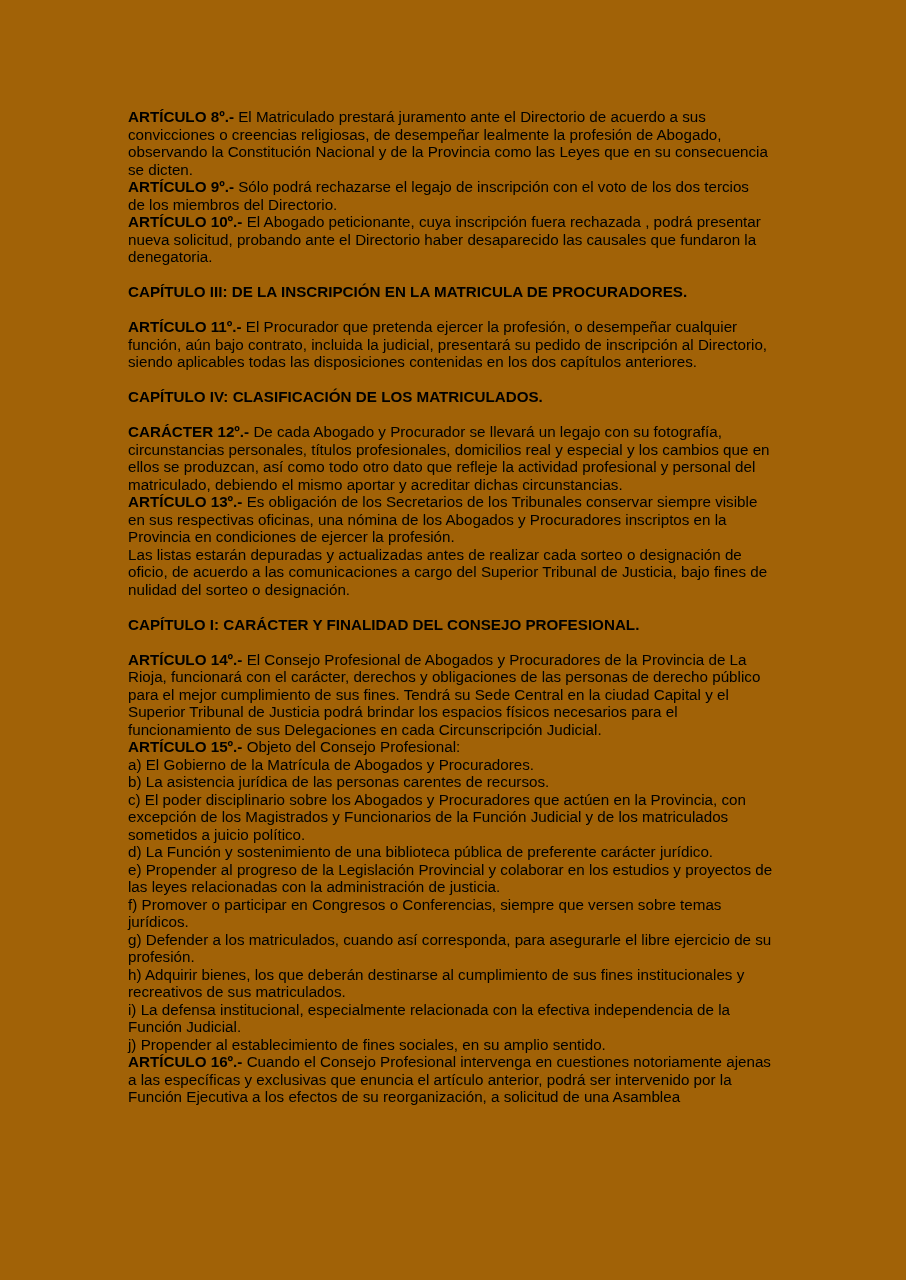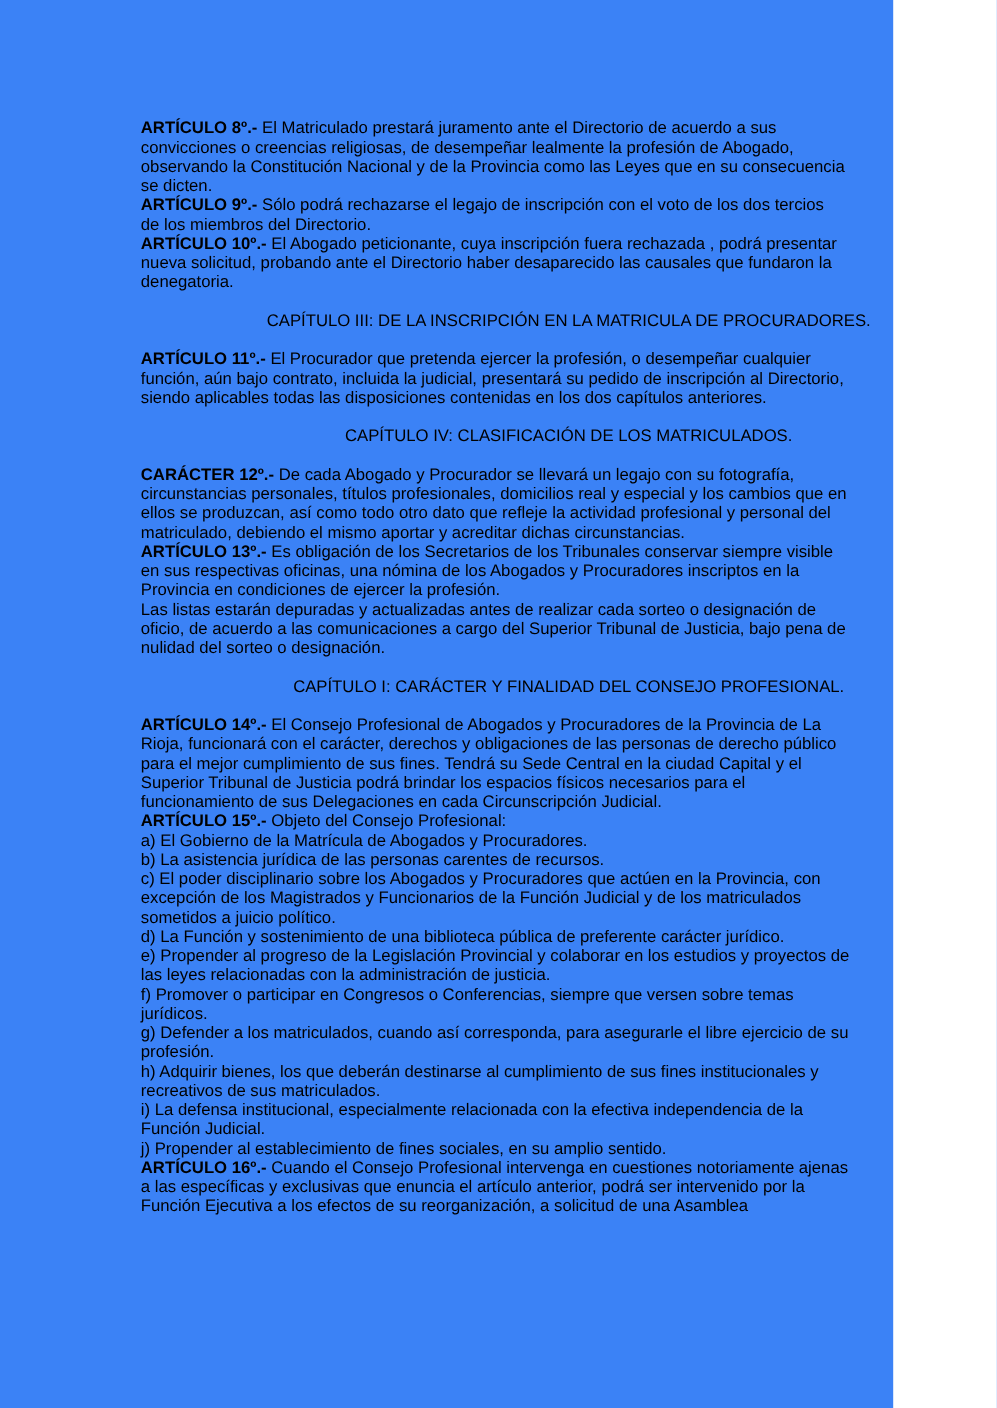--- a/index.html
+++ b/index.html
@@ -1,57 +1,57 @@
 <!DOCTYPE html>
 <html><head>
 <meta charset="utf-8">
 <style>
   html, body { margin: 0; padding: 0; background: #ffffff; }
   .page {
     position: relative;
-    width: 812px;
+    width: 906px;
     height: 1280px;
-    background: #3b82f6;
+    background: #a16207;
     overflow: hidden;
   }
   .doc {
     position: absolute;
     left: 128px;
     top: 108px;
     width: 778px;
     font-family: "Liberation Sans", sans-serif;
     font-size: 15.2px;
     line-height: 17.5px;
     color: #000000;
     white-space: pre; 
   }
   .doc p { margin: 0; white-space: pre; }
   .doc p.blank { min-height: 17.5px; }
-  .doc p.heading { font-weight: normal; text-align: center; }
+  .doc p.heading { font-weight: bold; }
   .doc b { font-weight: bold; }
 </style>
 </head>
 <body>
 
 <div class="page">
   <div class="doc"><p class="body"><b>ARTÍCULO 8º.-</b> <span>El Matriculado prestará juramento ante el Directorio de acuerdo a sus
 convicciones o creencias religiosas, de desempeñar lealmente la profesión de Abogado,
 observando la Constitución Nacional y de la Provincia como las Leyes que en su consecuencia
 se dicten.</span></p><p class="body"><b>ARTÍCULO 9º.-</b> <span>Sólo podrá rechazarse el legajo de inscripción con el voto de los dos tercios
 de los miembros del Directorio.</span></p><p class="body"><b>ARTÍCULO 10º.-</b> <span>El Abogado peticionante, cuya inscripción fuera rechazada , podrá presentar
 nueva solicitud, probando ante el Directorio haber desaparecido las causales que fundaron la
 denegatoria.</span></p><p class="blank"></p><p class="heading"><span>CAPÍTULO III: DE LA INSCRIPCIÓN EN LA MATRICULA DE PROCURADORES.</span></p><p class="blank"></p><p class="body"><b>ARTÍCULO 11º.-</b> <span>El Procurador que pretenda ejercer la profesión, o desempeñar cualquier
 función, aún bajo contrato, incluida la judicial, presentará su pedido de inscripción al Directorio,
 siendo aplicables todas las disposiciones contenidas en los dos capítulos anteriores.</span></p><p class="blank"></p><p class="heading"><span>CAPÍTULO IV: CLASIFICACIÓN DE LOS MATRICULADOS.</span></p><p class="blank"></p><p class="body"><b>CARÁCTER 12º.-</b> <span>De cada Abogado y Procurador se llevará un legajo con su fotografía,
 circunstancias personales, títulos profesionales, domicilios real y especial y los cambios que en
 ellos se produzcan, así como todo otro dato que refleje la actividad profesional y personal del
 matriculado, debiendo el mismo aportar y acreditar dichas circunstancias.</span></p><p class="body"><b>ARTÍCULO 13º.-</b> <span>Es obligación de los Secretarios de los Tribunales conservar siempre visible
 en sus respectivas oficinas, una nómina de los Abogados y Procuradores inscriptos en la
 Provincia en condiciones de ejercer la profesión.</span></p><p class="body"><span>Las listas estarán depuradas y actualizadas antes de realizar cada sorteo o designación de
-oficio, de acuerdo a las comunicaciones a cargo del Superior Tribunal de Justicia, bajo pena de
+oficio, de acuerdo a las comunicaciones a cargo del Superior Tribunal de Justicia, bajo fines de
 nulidad del sorteo o designación.</span></p><p class="blank"></p><p class="heading"><span>CAPÍTULO I: CARÁCTER Y FINALIDAD DEL CONSEJO PROFESIONAL.</span></p><p class="blank"></p><p class="body"><b>ARTÍCULO 14º.-</b> <span>El Consejo Profesional de Abogados y Procuradores de la Provincia de La
 Rioja, funcionará con el carácter, derechos y obligaciones de las personas de derecho público
 para el mejor cumplimiento de sus fines. Tendrá su Sede Central en la ciudad Capital y el
 Superior Tribunal de Justicia podrá brindar los espacios físicos necesarios para el
 funcionamiento de sus Delegaciones en cada Circunscripción Judicial.</span></p><p class="body"><b>ARTÍCULO 15º.-</b> <span>Objeto del Consejo Profesional:</span></p><p class="body"><span>a) El Gobierno de la Matrícula de Abogados y Procuradores.</span></p><p class="body"><span>b) La asistencia jurídica de las personas carentes de recursos.</span></p><p class="body"><span>c) El poder disciplinario sobre los Abogados y Procuradores que actúen en la Provincia, con
 excepción de los Magistrados y Funcionarios de la Función Judicial y de los matriculados
 sometidos a juicio político.</span></p><p class="body"><span>d) La Función y sostenimiento de una biblioteca pública de preferente carácter jurídico.</span></p><p class="body"><span>e) Propender al progreso de la Legislación Provincial y colaborar en los estudios y proyectos de
 las leyes relacionadas con la administración de justicia.</span></p><p class="body"><span>f) Promover o participar en Congresos o Conferencias, siempre que versen sobre temas
 jurídicos.</span></p><p class="body"><span>g) Defender a los matriculados, cuando así corresponda, para asegurarle el libre ejercicio de su
 profesión.</span></p><p class="body"><span>h) Adquirir bienes, los que deberán destinarse al cumplimiento de sus fines institucionales y

